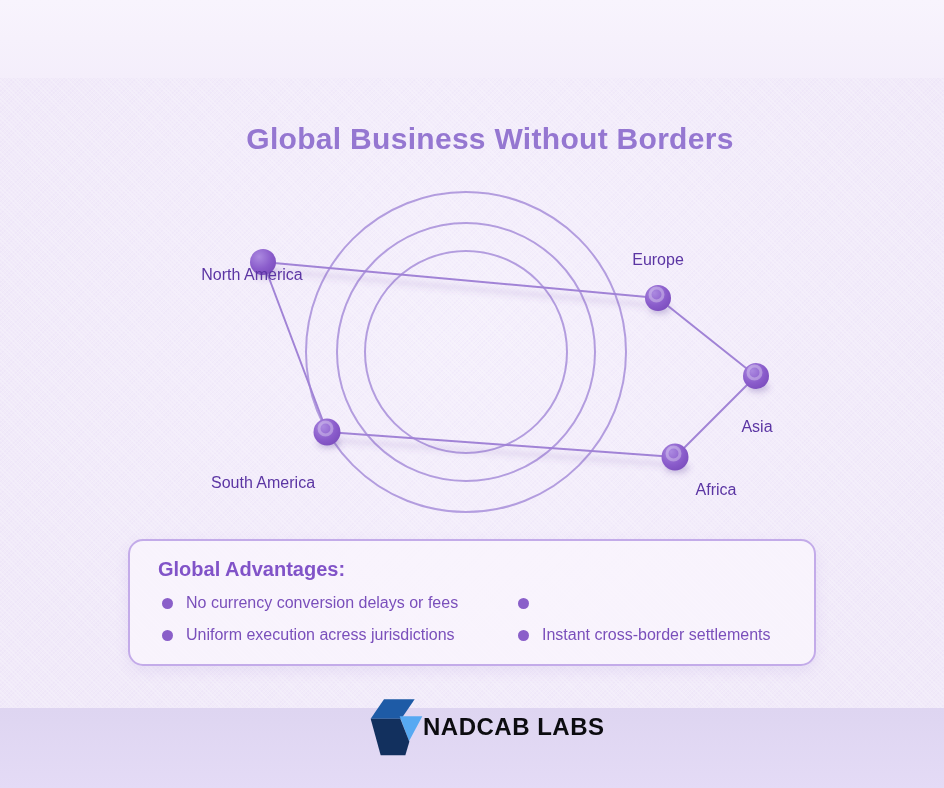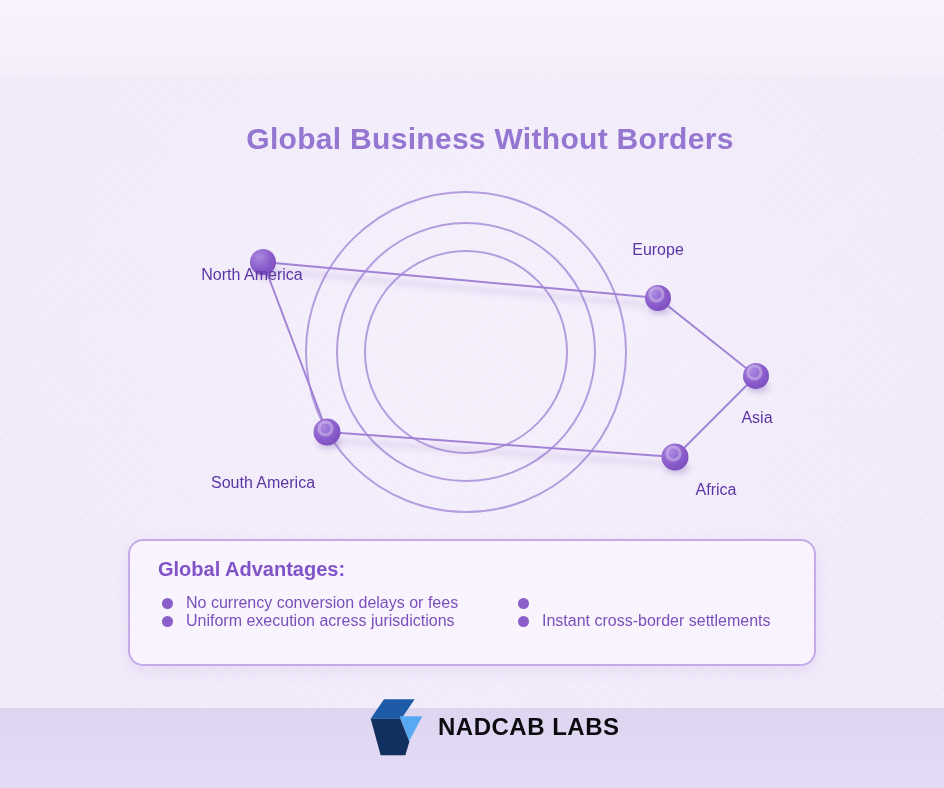--- a/index.html
+++ b/index.html
@@ -33,47 +33,47 @@
     text-align:center;transform:translateX(18px);
     font-size:30px;font-weight:bold;letter-spacing:.3px;
     color:#9577d1;z-index:3;
   }
   .diagram-svg{position:absolute;left:0;top:0;z-index:2;}
   .node-label{
     position:absolute;z-index:3;transform:translateX(-50%);
     font-size:16px;color:#5b35a3;white-space:nowrap;
   }
   .lbl-na{left:252px;top:224px;margin-top:42px;}
-  .lbl-eu{left:658px;top:241px;}
-  .lbl-as{left:757px;top:409px;}
+  .lbl-eu{left:658px;top:251px;}
+  .lbl-as{left:757px;top:418px;}
   .lbl-af{left:716px;top:481px;}
   .lbl-sa{left:263px;top:474px;}
   .advantages{
     position:absolute;left:128px;top:539px;width:688px;height:127px;
     box-sizing:border-box;z-index:3;
     background:rgba(249,245,253,.85);
     border:2px solid #c3abe9;border-radius:15px;
     box-shadow:0 5px 14px rgba(125,85,195,.10);
   }
   .adv-heading{
     margin:17px 5px 0 28px;font-size:20px;font-weight:bold;color:#8153c8;
   }
   .adv-grid{
     display:grid;grid-template-columns:356px auto;
-    margin:13px 0 0 32px;
+    row-gap:14px;margin:13px 0 0 32px;
   }
   .adv-item{display:flex;align-items:center;gap:13px;}
   .adv-dot{
     width:11px;height:11px;border-radius:50%;
     background:#8a5fc9;flex:0 0 auto;
   }
   .adv-text{font-size:16px;color:#7a4fbb;}
   .logo{
     position:absolute;left:368px;top:698px;z-index:4;
-    display:flex;align-items:center;gap:15px;
+    display:flex;align-items:center;gap:0;
   }
   .logo-text{
     font-size:24px;font-weight:bold;letter-spacing:.5px;color:#0c0c10;
   }
 </style>
 </head>
 <body>
 
 <div class="canvas">
 

